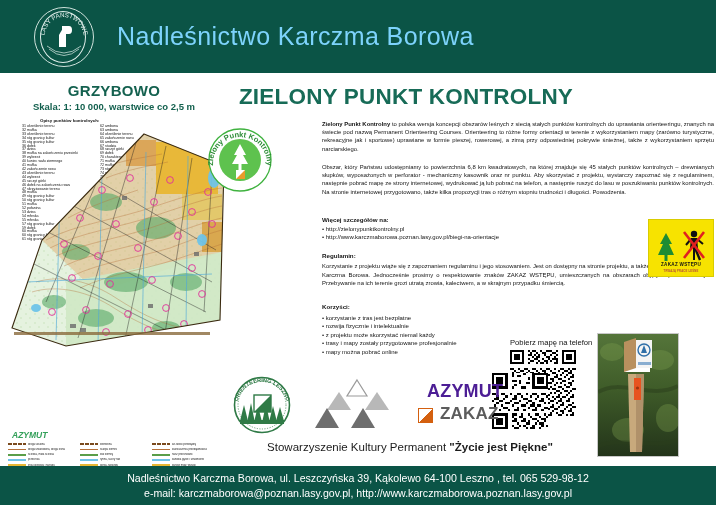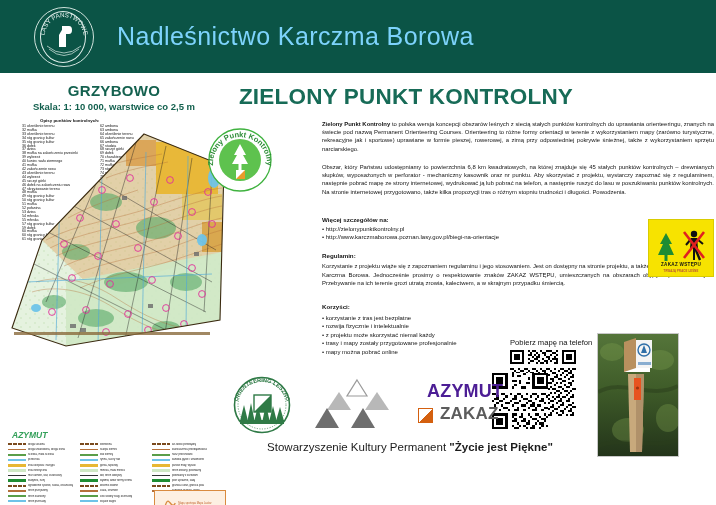--- a/index.html
+++ b/index.html
@@ -1030,14 +1030,18 @@
     </svg>
     <div class="az-txt">AZYMUT</div>
     <div class="mo-sq"></div>
     <div class="mo-txt">ZAKAZ</div>
   </div>
 
   <div class="stow">
     <span>Stowarzyszenie Kultury Permanent </span><b>"Życie jest Piękne"</b>
   </div>
 
+  <div class="footer">
+    <div>Nadleśnictwo Karczma Borowa, ul. Leszczyńska 39, Kąkolewo 64-100 Leszno , tel.  065 529-98-12</div>
+    <div>e-mail: karczmaborowa@poznan.lasy.gov.pl, http://www.karczmaborowa.poznan.lasy.gov.pl</div>
+  </div>
 
 </div>
 
 </body></html>

